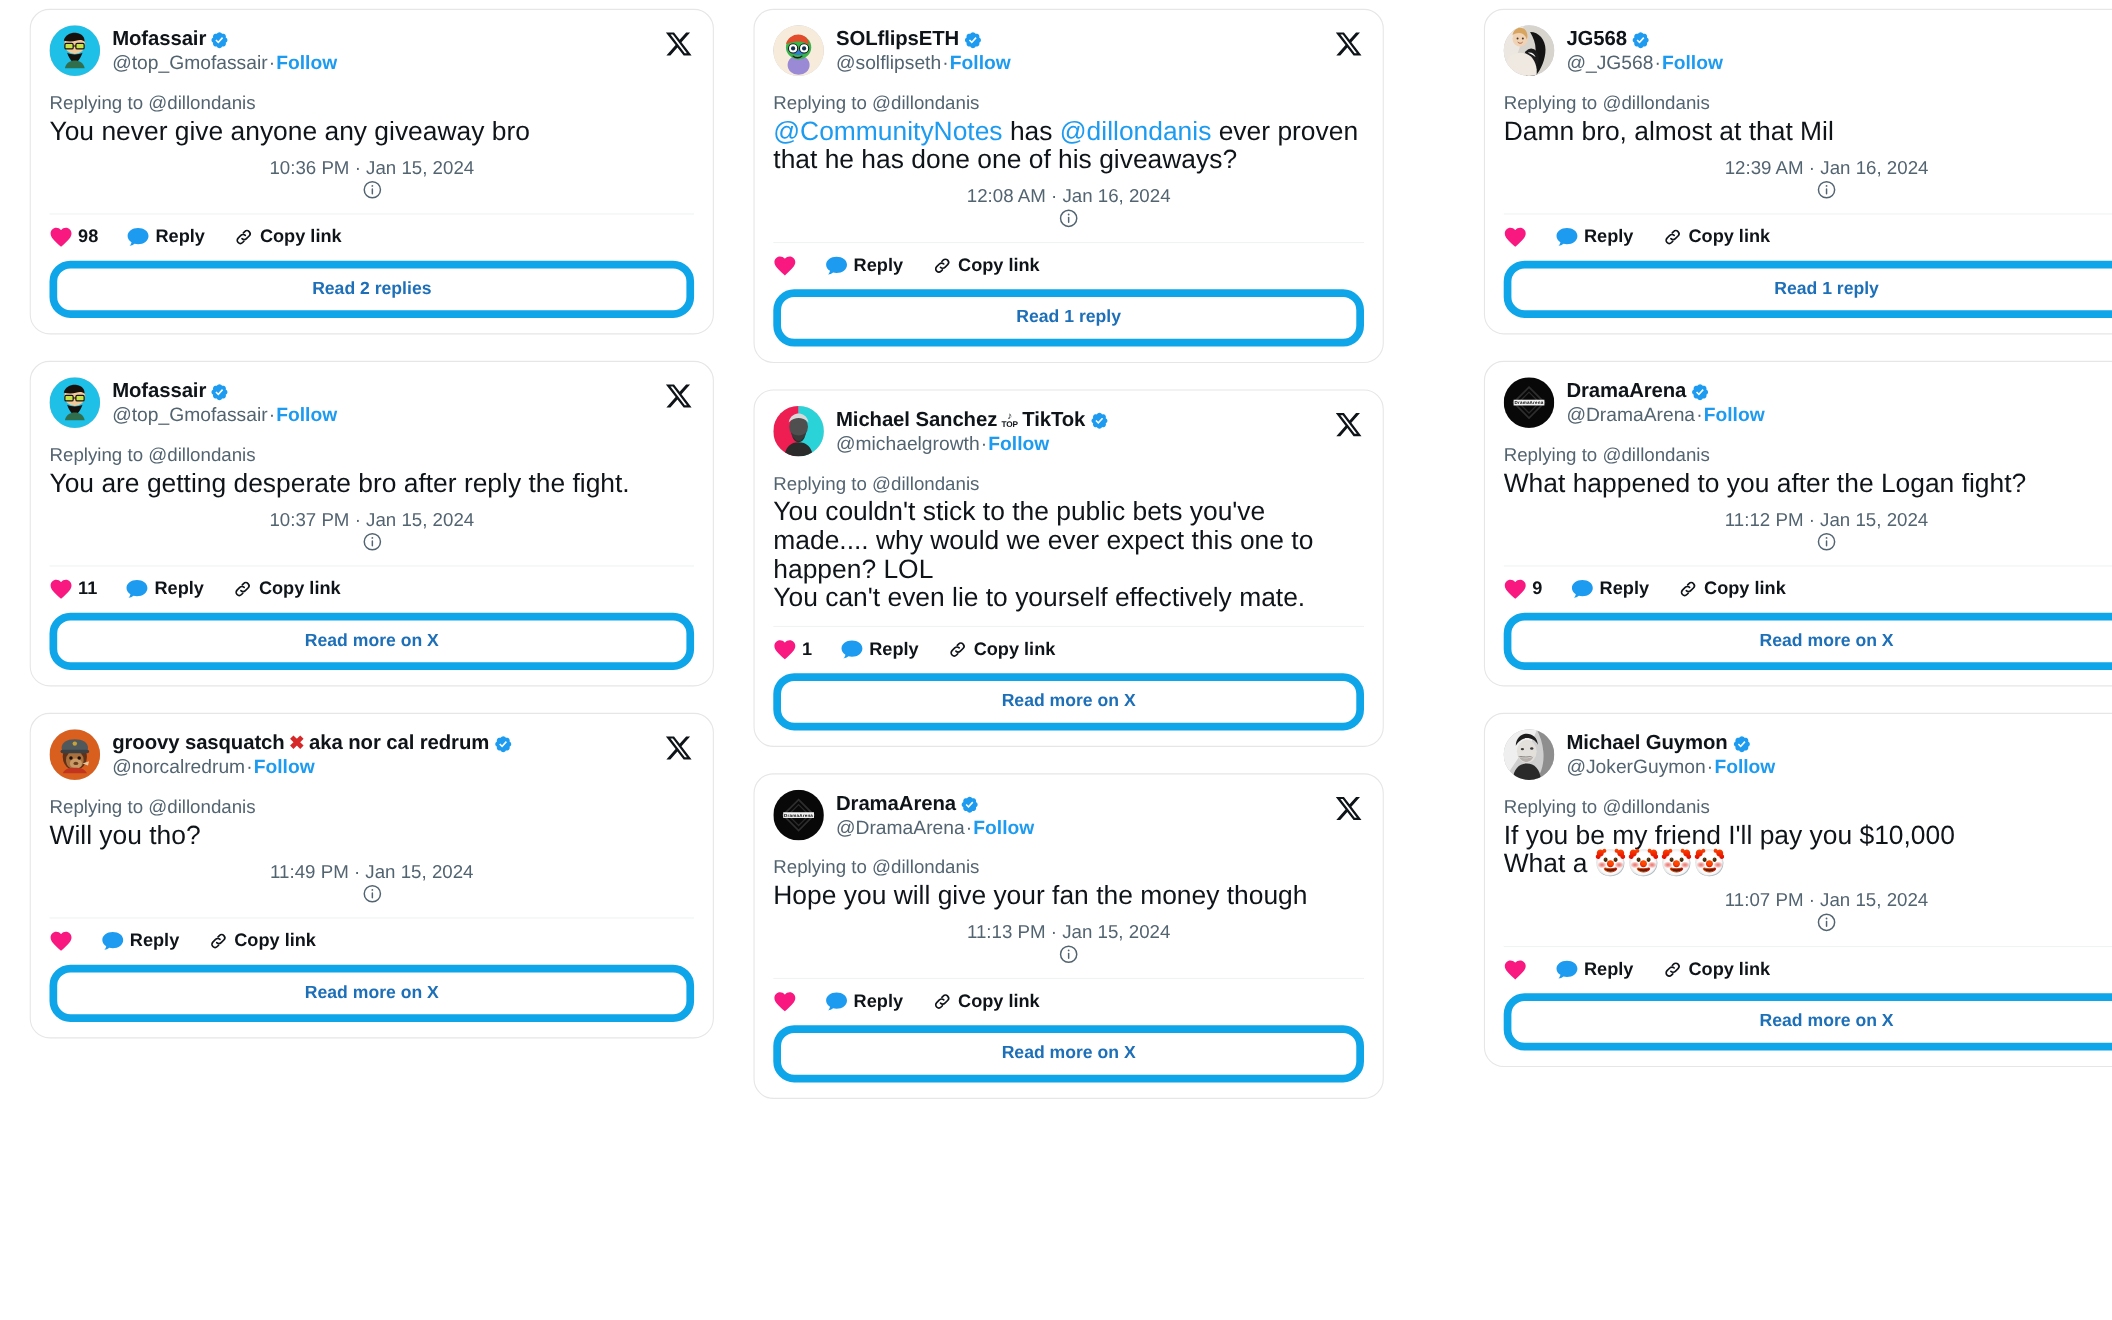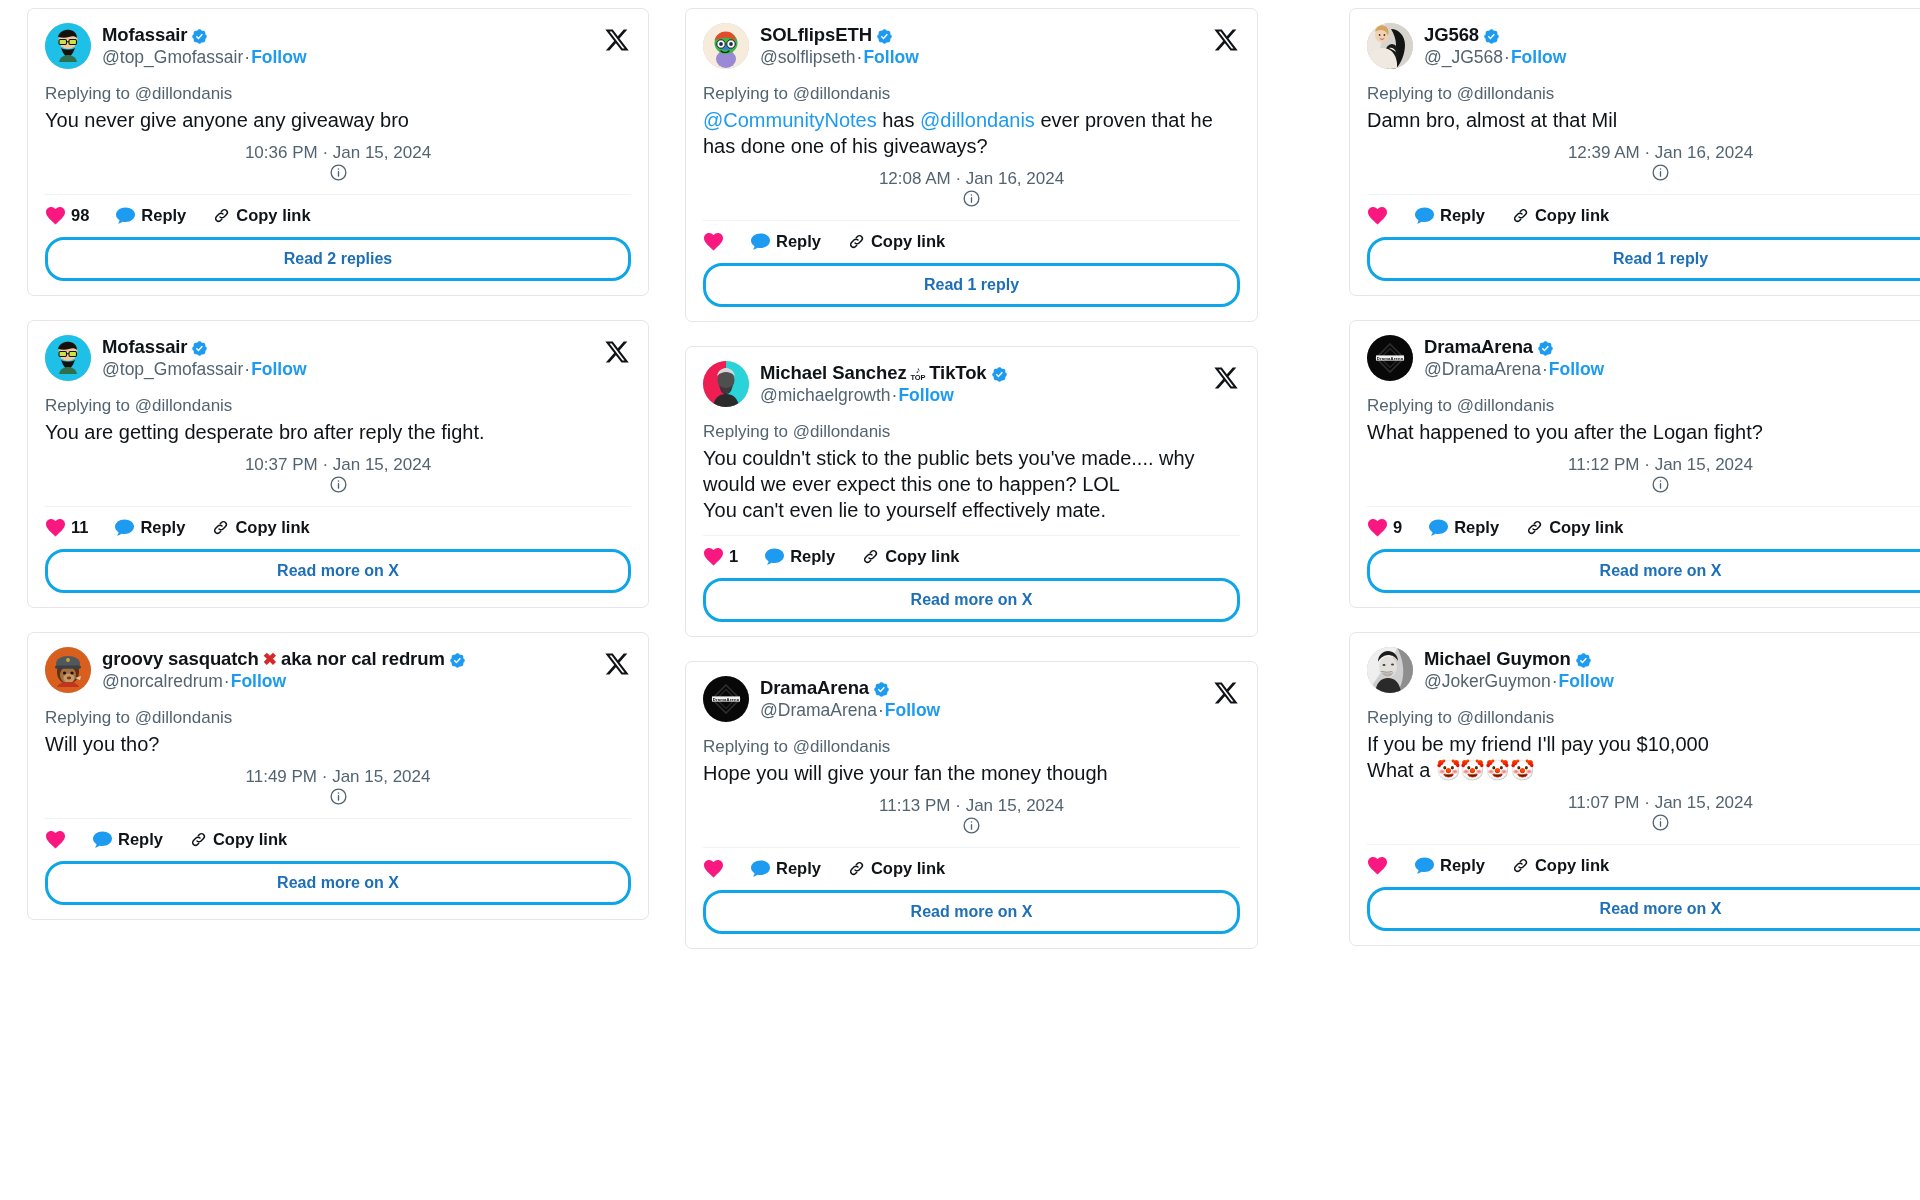--- a/index.html
+++ b/index.html
@@ -24,21 +24,21 @@
   }
   #col-0 { left: 27px;  width: 622px; }
   #col-1 { left: 685px; width: 573px; }
   #col-2 { left: 1349px; width: 623px; }
 
   .tweet-card {
     position: relative;
     box-sizing: border-box;
     background: #ffffff;
     border: 1px solid #e6e6e6;
-    border-radius: 7px;
+    border-radius: 18px;
     padding: 14px 17px 14px 17px;
     box-shadow: 0 0 0 0 rgba(0,0,0,0);
   }
 
   
   .tw-head {
     display: flex;
     align-items: flex-start;
     gap: 11px;
     padding-right: 40px;
@@ -113,21 +113,21 @@
 
   
   .reply-to {
     margin-top: 14px;
     font-size: 17px;
     color: #536471;
     line-height: 21px;
   }
   .tw-text {
     margin-top: 3px;
-    font-size: 20px;
+    font-size: 24px;
     line-height: 26px;
     color: #0f1419;
     word-wrap: break-word;
   }
   .tw-text .mention { color: #1d9bf0; }
   .tw-text p { margin: 0; }
   .tw-text p + p { }
 
   .ts-row {
     margin-top: 9px;
@@ -177,21 +177,21 @@
   .bubble { width: 21px; height: 19px; flex: 0 0 21px; }
   .bubble svg { display:block; width:100%; height:100%; fill:#1d9bf0; }
   .link-ico { width: 19px; height: 19px; flex: 0 0 19px; color:#0f1419; }
   .link-ico svg { display:block; width:100%; height:100%; fill:none; stroke: currentColor; stroke-width: 1.9; }
   .like-count { font-weight: 700; color:#0f1419; }
 
   
   .read-more {
     margin-top: 12px;
     height: 38px;
-    border: 3px solid #0ea5e9;
+    border: 7px solid #0ea5e9;
     border-radius: 19px;
     display: flex;
     align-items: center;
     justify-content: center;
     color: #1d6fb8;
     font-size: 16px;
     font-weight: 700;
     background: #fff;
     cursor: pointer;
   }

